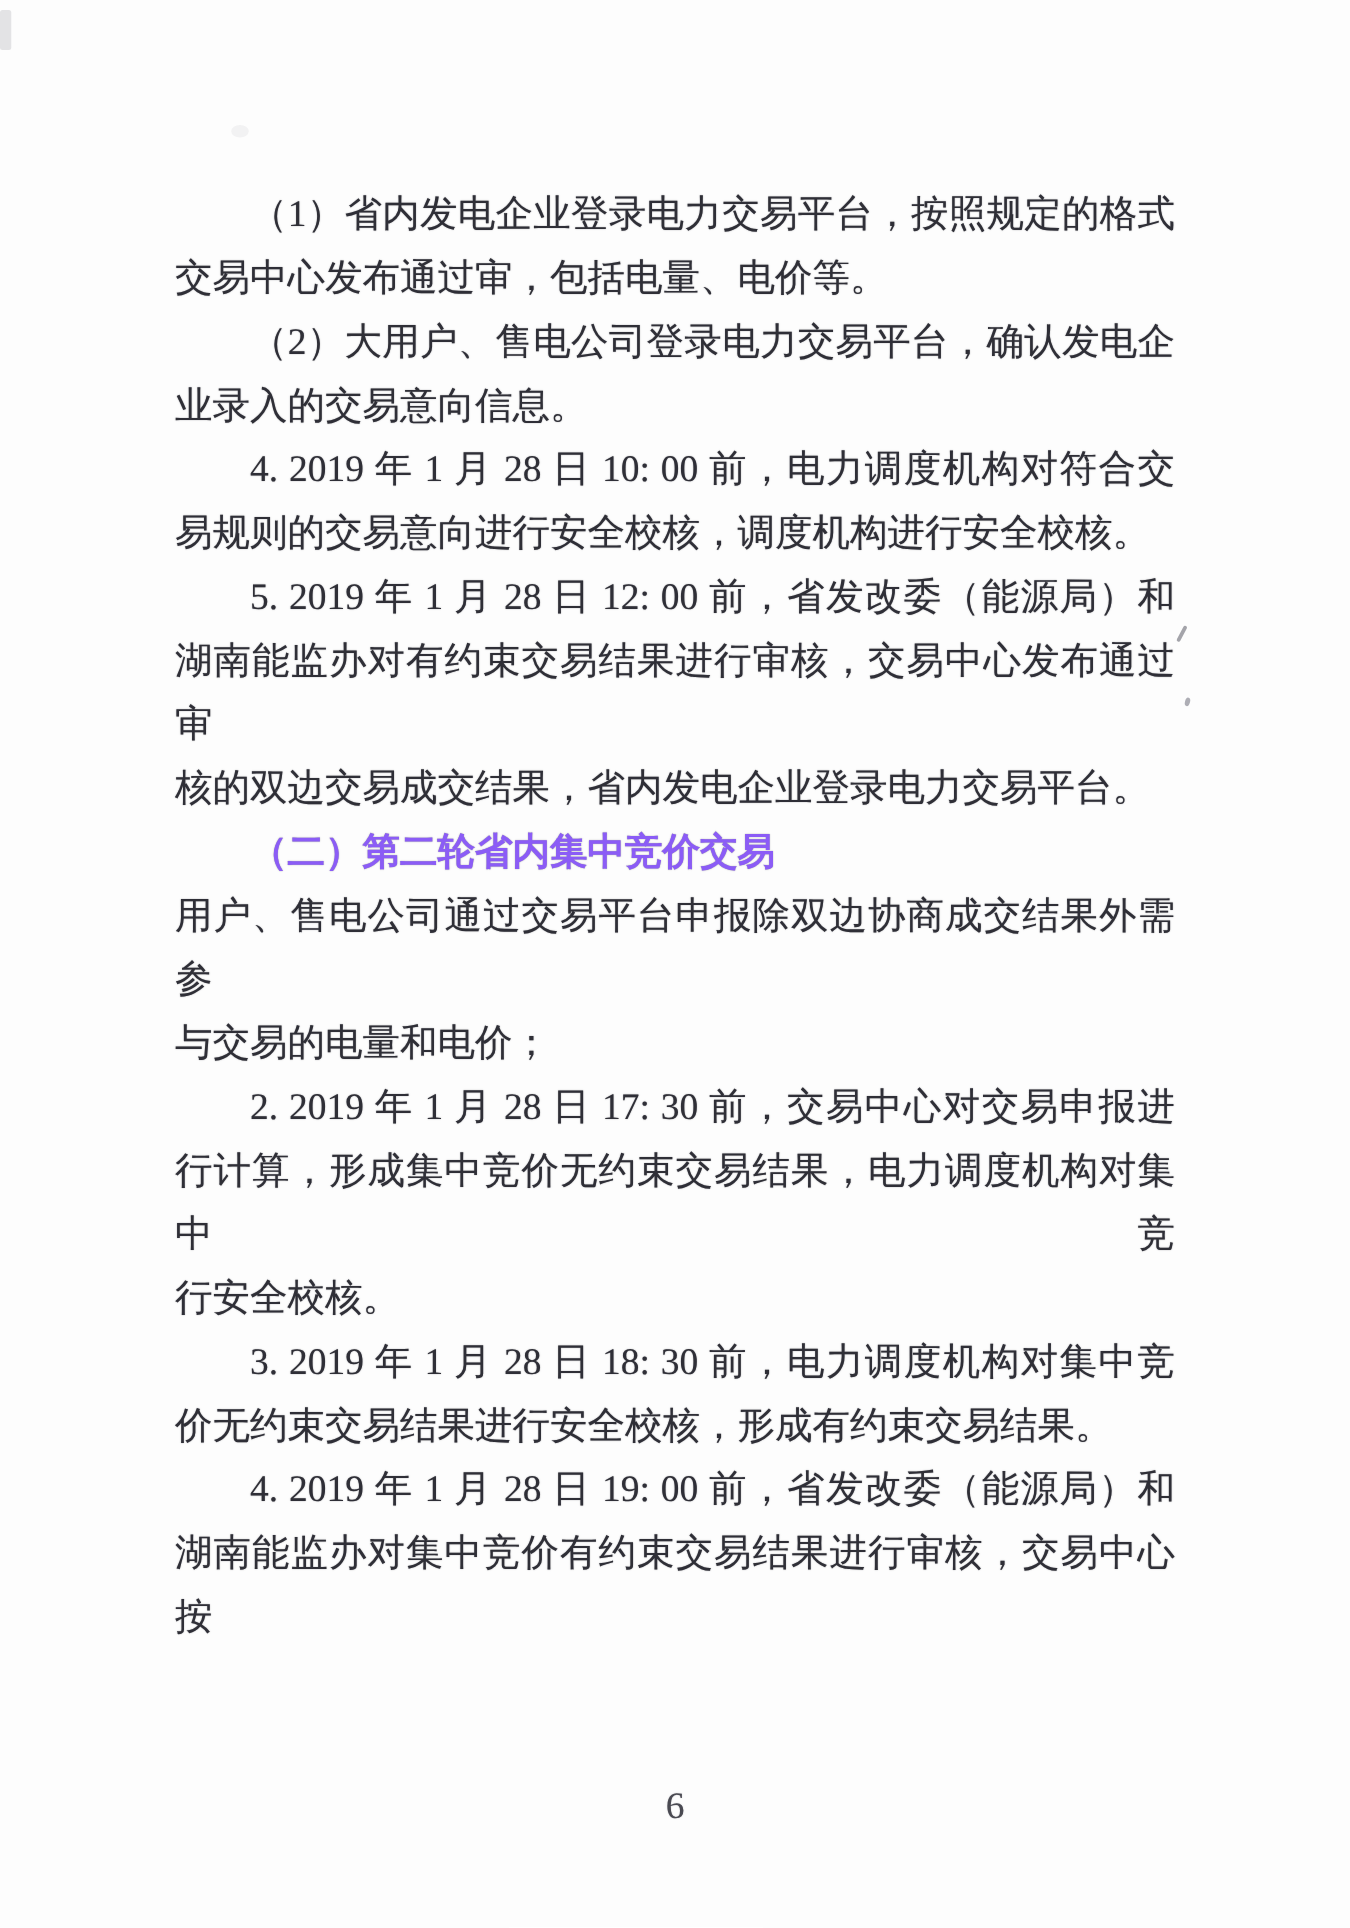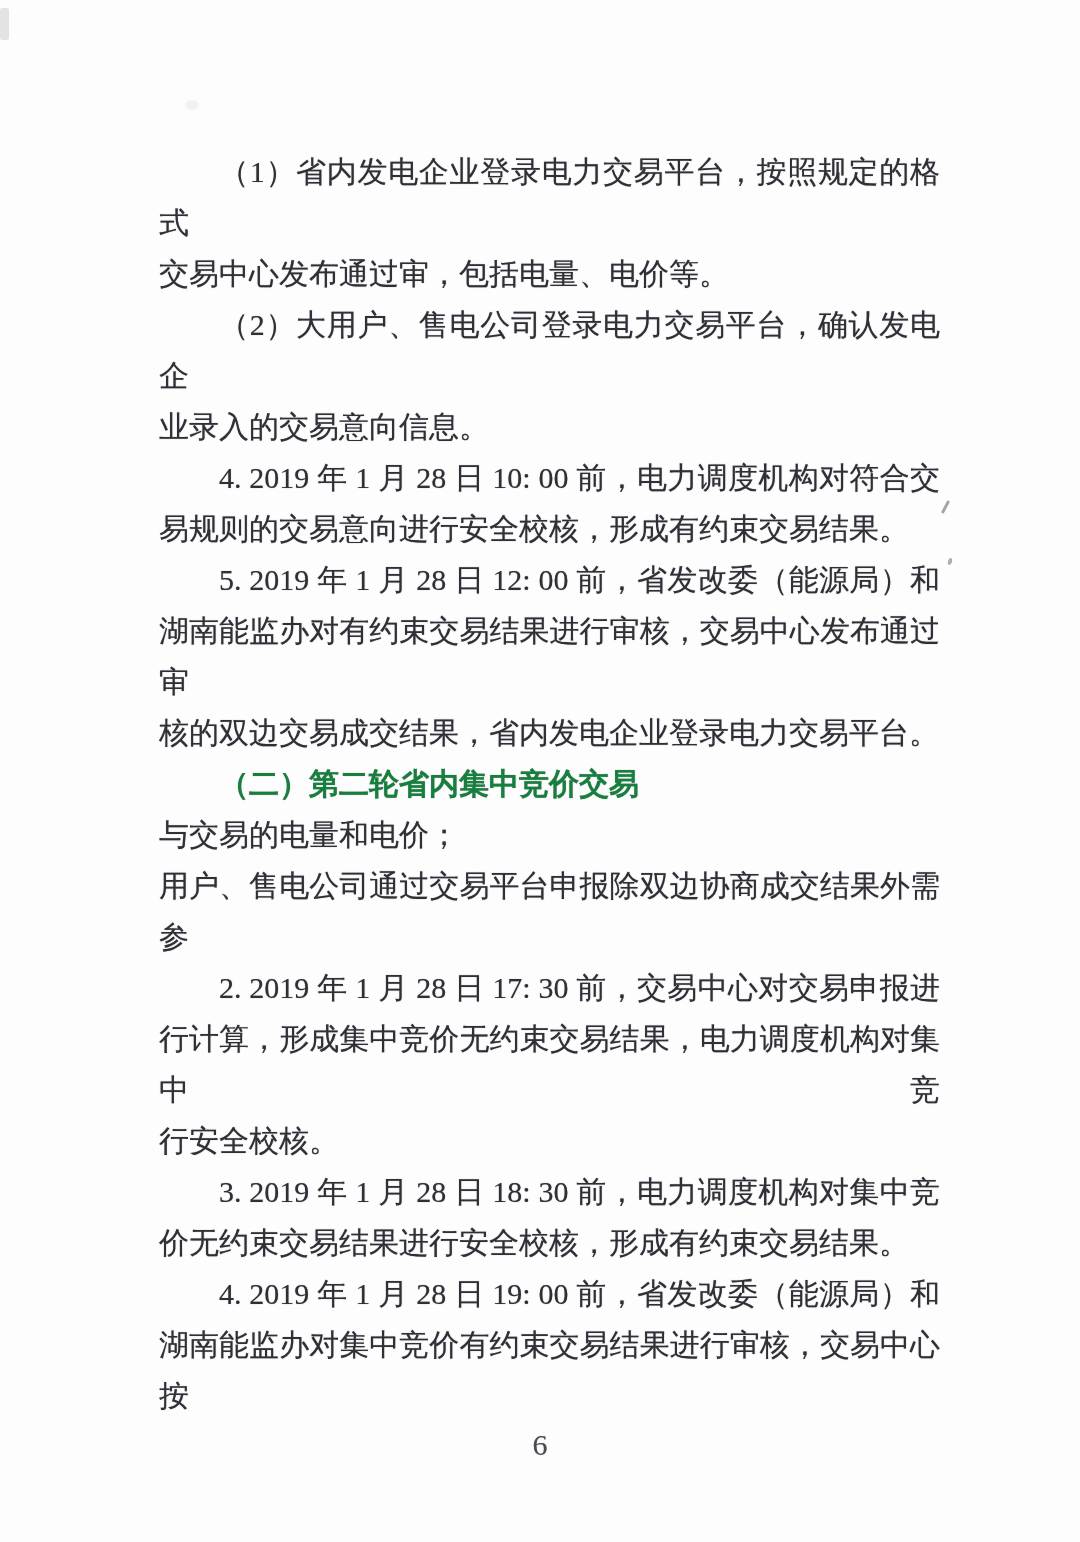--- a/index.html
+++ b/index.html
@@ -23,27 +23,26 @@
     width: 800px;
     font-size: 30px;
     line-height: 51px;
     text-shadow: 0 0 1px rgba(47, 47, 55, 0.55);
   }
   .para { margin: 0; }
   .line {
     text-align: justify;
     text-align-last: justify;
     white-space: normal;
-    margin-left: 19px;
   }
   .line.first { text-indent: 2em; }
   .line.end { text-align-last: left; }
   .para.heading .line {
     font-weight: bold;
-    color: #15803d;
+    color: #8b5cf6;
     text-align-last: left;
   }
   .page-number {
     position: absolute;
     left: 0;
     top: 1428px;
     width: 100%;
     text-align: center;
     font-size: 30px;
     line-height: 34px;
@@ -94,33 +93,33 @@
       <div class="para">
         <div class="line first">（1）省内发电企业登录电力交易平台，按照规定的格式</div>
         <div class="line end">交易中心发布通过审，包括电量、电价等。</div>
       </div>
       <div class="para">
         <div class="line first">（2）大用户、售电公司登录电力交易平台，确认发电企</div>
         <div class="line end">业录入的交易意向信息。</div>
       </div>
       <div class="para">
         <div class="line first">4. 2019 年 1 月 28 日 10: 00 前，电力调度机构对符合交</div>
-        <div class="line end">易规则的交易意向进行安全校核，形成有约束交易结果。</div>
+        <div class="line end">易规则的交易意向进行安全校核，调度机构进行安全校核。</div>
       </div>
       <div class="para">
         <div class="line first">5. 2019 年 1 月 28 日 12: 00 前，省发改委（能源局）和</div>
         <div class="line">湖南能监办对有约束交易结果进行审核，交易中心发布通过审</div>
         <div class="line end">核的双边交易成交结果，省内发电企业登录电力交易平台。</div>
       </div>
       <div class="para heading">
         <div class="line first end">（二）第二轮省内集中竞价交易</div>
       </div>
       <div class="para">
+        <div class="line">用户、售电公司通过交易平台申报除双边协商成交结果外需参</div>
         <div class="line end">与交易的电量和电价；</div>
-        <div class="line">用户、售电公司通过交易平台申报除双边协商成交结果外需参</div>
       </div>
       <div class="para">
         <div class="line first">2. 2019 年 1 月 28 日 17: 30 前，交易中心对交易申报进</div>
         <div class="line">行计算，形成集中竞价无约束交易结果，电力调度机构对集中竞</div>
         <div class="line end">行安全校核。</div>
       </div>
       <div class="para">
         <div class="line first">3. 2019 年 1 月 28 日 18: 30 前，电力调度机构对集中竞</div>
         <div class="line end">价无约束交易结果进行安全校核，形成有约束交易结果。</div>
       </div>

